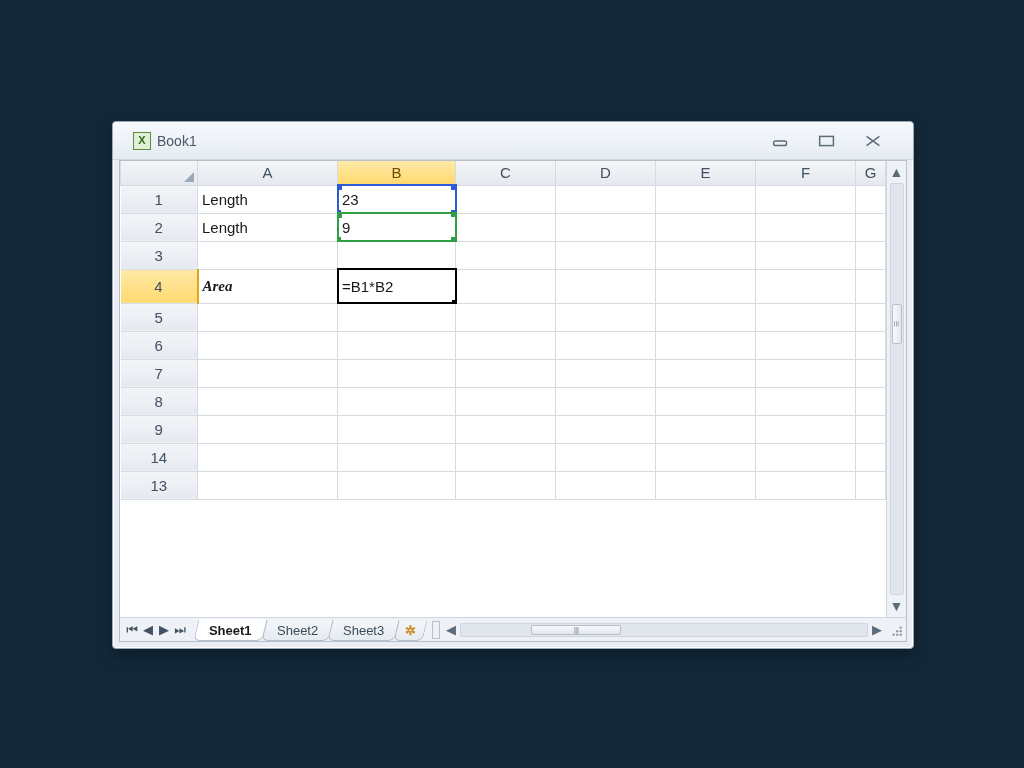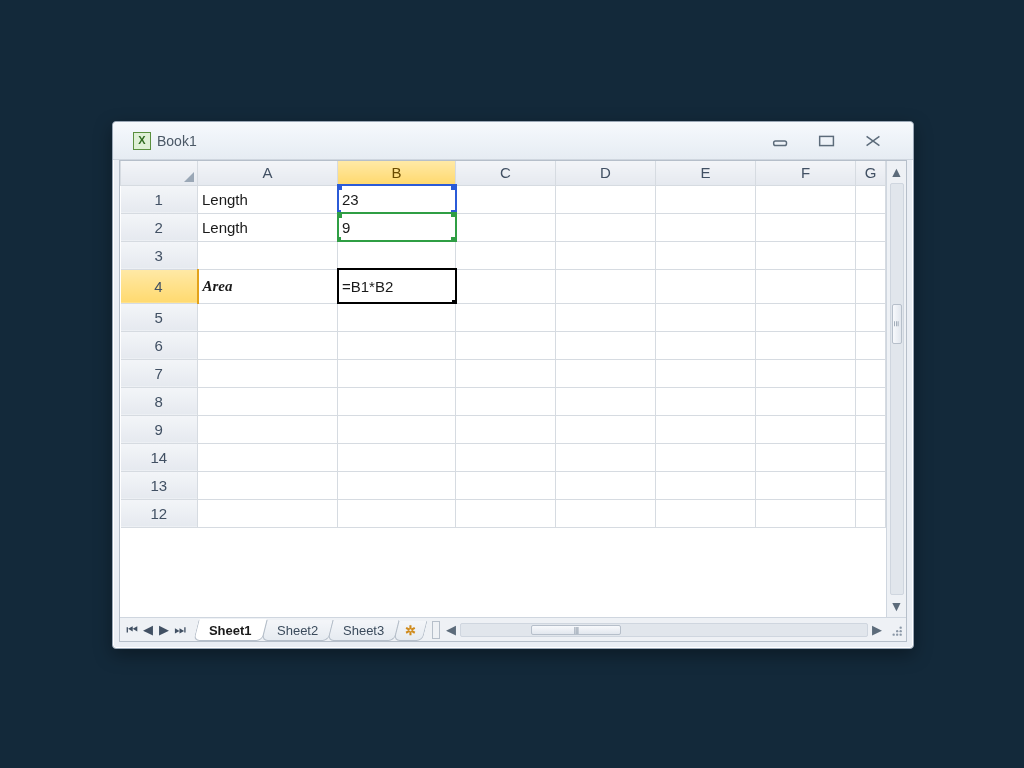--- a/index.html
+++ b/index.html
@@ -377,30 +377,20 @@
             <tr>
                 <th>13</th>
                 <td></td>
                 <td></td>
                 <td></td>
                 <td></td>
                 <td></td>
                 <td></td>
                 <td></td>
               </tr>
-            <tr>
-                <th>12</th>
-                <td></td>
-                <td></td>
-                <td></td>
-                <td></td>
-                <td></td>
-                <td></td>
-                <td></td>
-              </tr>
           </tbody>
         </table>
       </div>
 
       <div class="vscroll">
         <div class="arrow">▲</div>
         <div class="track">
           <div class="thumb"></div>
         </div>
         <div class="arrow">▼</div>

